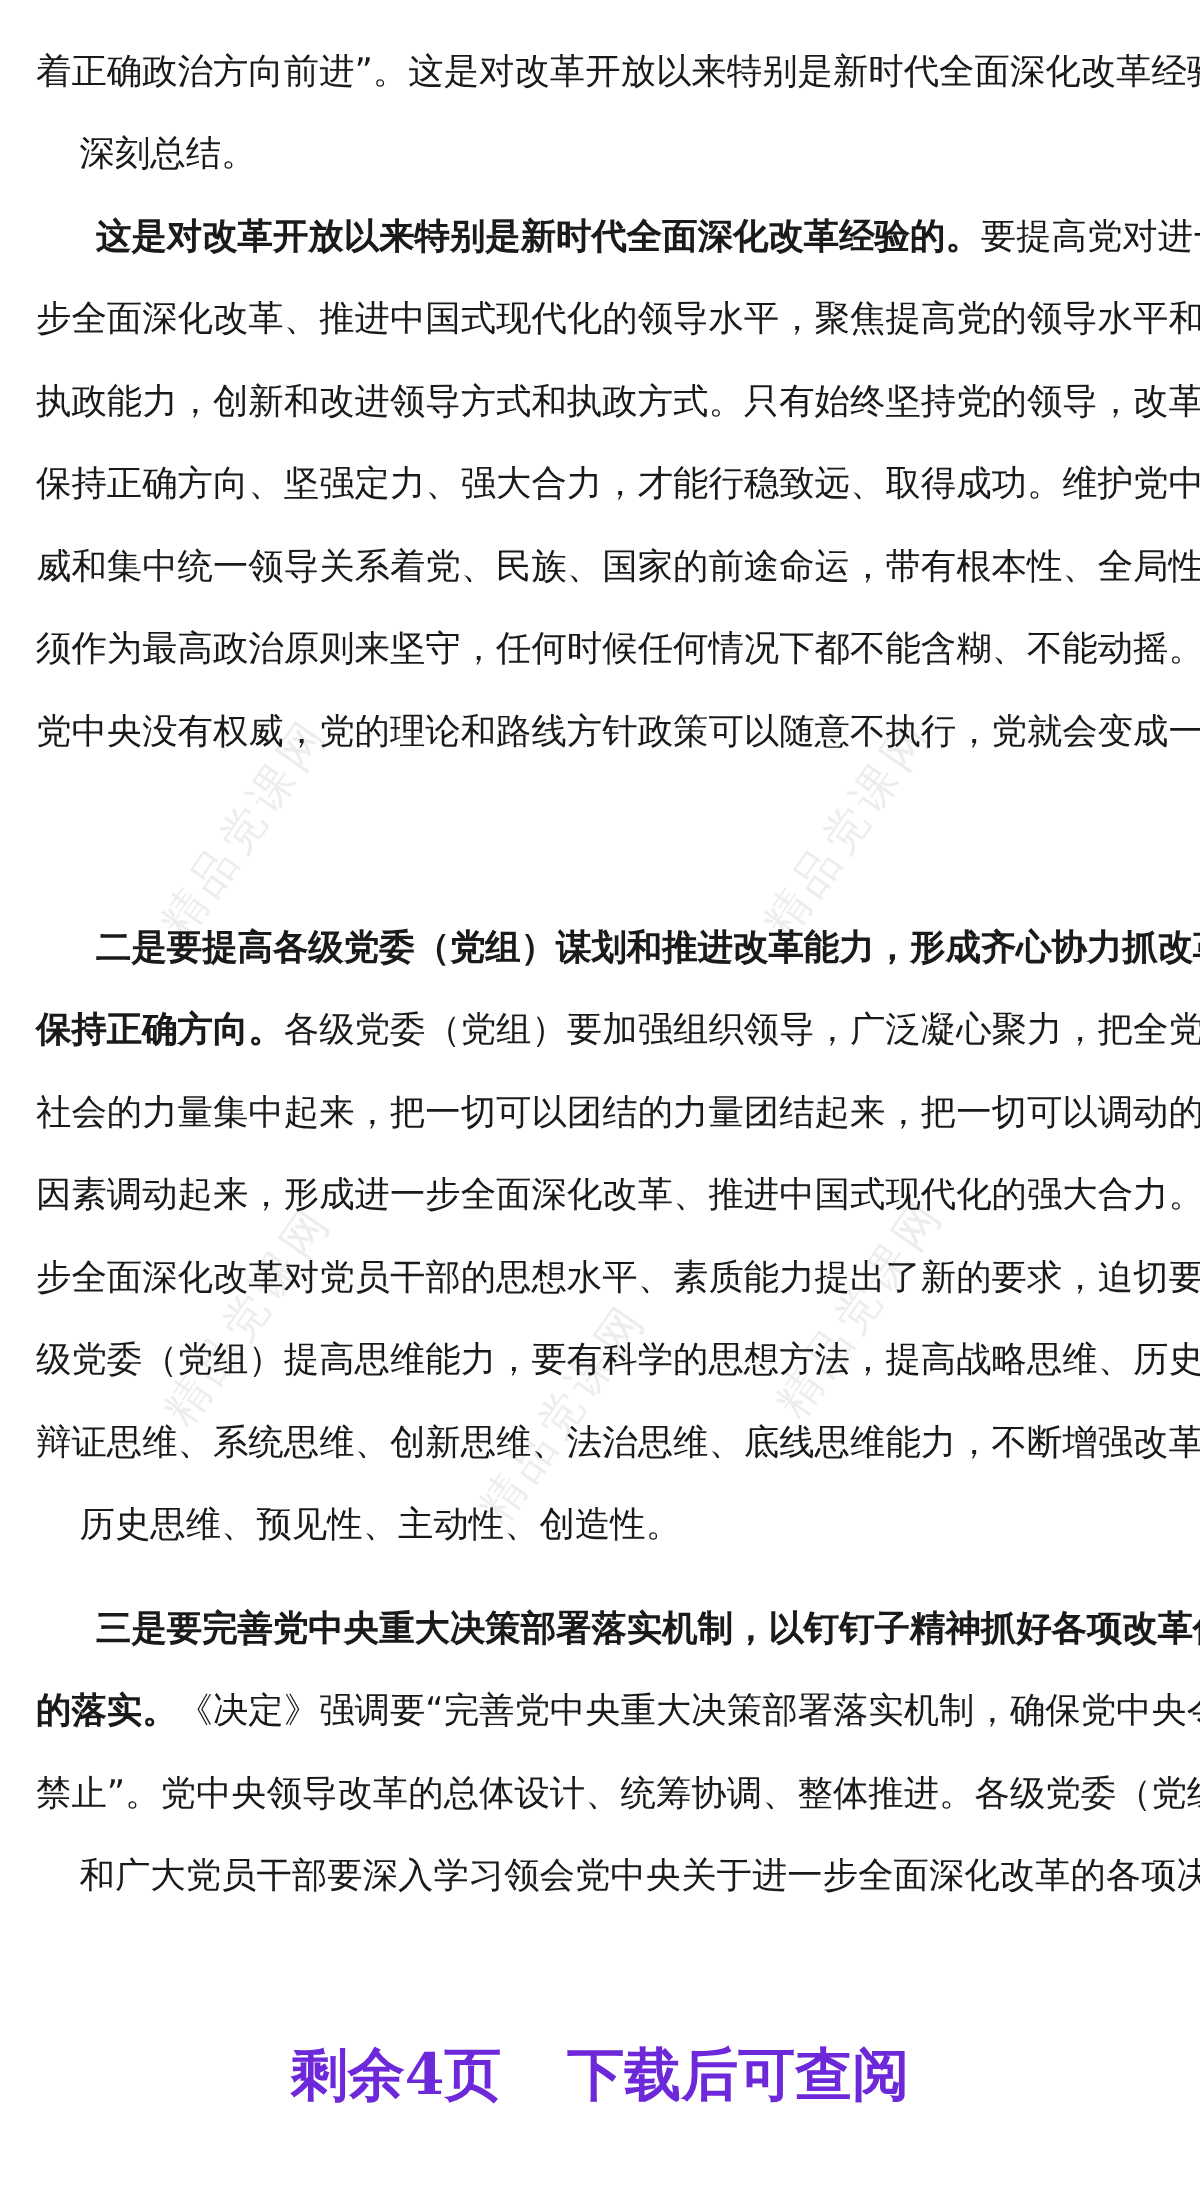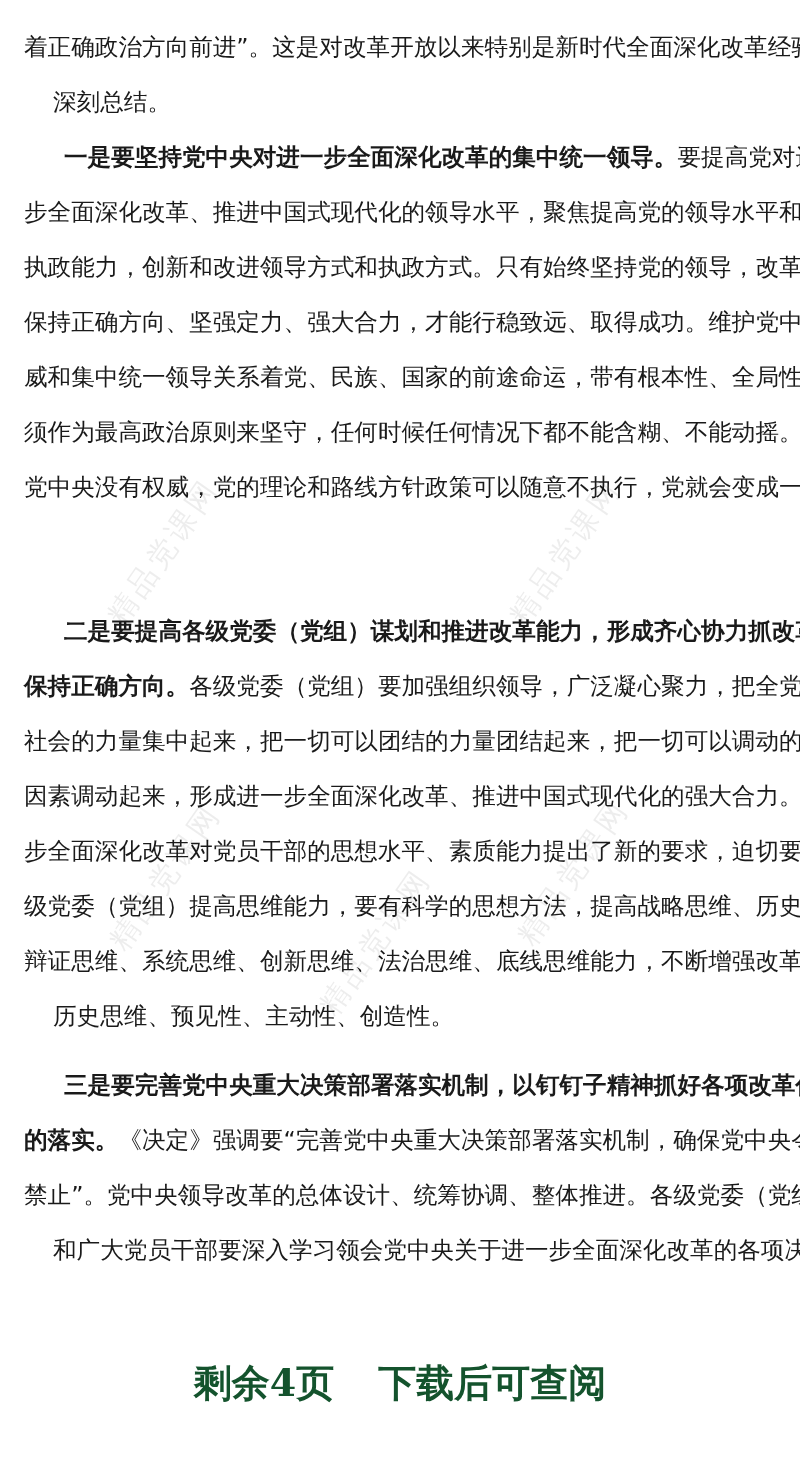--- a/index.html
+++ b/index.html
@@ -21,21 +21,21 @@
   .b { font-weight: bold; }
   .watermark {
     position: absolute; color: rgba(0,0,0,0.07);
     font-size: 30px; font-weight: normal;
     transform: rotate(-55deg); transform-origin: left top;
     white-space: nowrap; pointer-events: none;
     letter-spacing: 4px;
   }
   .footer {
     position: absolute; left: 0; top: 1358px; width: 800px; text-align: center;
-    font-size: 38px; font-weight: bold; color: #14532d;
+    font-size: 38px; font-weight: bold; color: #6d28d9;
     font-family: "DejaVu Serif", "Liberation Serif", serif;
   }
   .footer span { margin: 0 22px; }
 </style>
 </head>
 <body>
 
 <div class="page">
 
   <div class="watermark" style="left:98px; top:610px;">精品党课网</div>
@@ -45,21 +45,21 @@
   <div class="watermark" style="left:508px; top:930px;">精品党课网</div>
 
   <div class="line" style="top:33px;">
     <span>着正确政治方向前进”。这是对改革开放以来特别是新时代全面深化改革经验的</span>
   </div>
   <div class="line last" style="top:88px;">
     <span>深刻总结。</span>
   </div>
 
   <div class="line indent" style="top:143px;">
-    <span class="b">一是要坚持党中央对进一步全面深化改革的集中统一领导。</span><span>要提高党对进一</span>
+    <span class="b">这是对改革开放以来特别是新时代全面深化改革经验的。</span><span>要提高党对进一</span>
   </div>
   <div class="line" style="top:198px;">
     <span>步全面深化改革、推进中国式现代化的领导水平，聚焦提高党的领导水平和长期</span>
   </div>
   <div class="line" style="top:253px;">
     <span>执政能力，创新和改进领导方式和执政方式。只有始终坚持党的领导，改革才能</span>
   </div>
   <div class="line" style="top:308px;">
     <span>保持正确方向、坚强定力、强大合力，才能行稳致远、取得成功。维护党中央权</span>
   </div>

